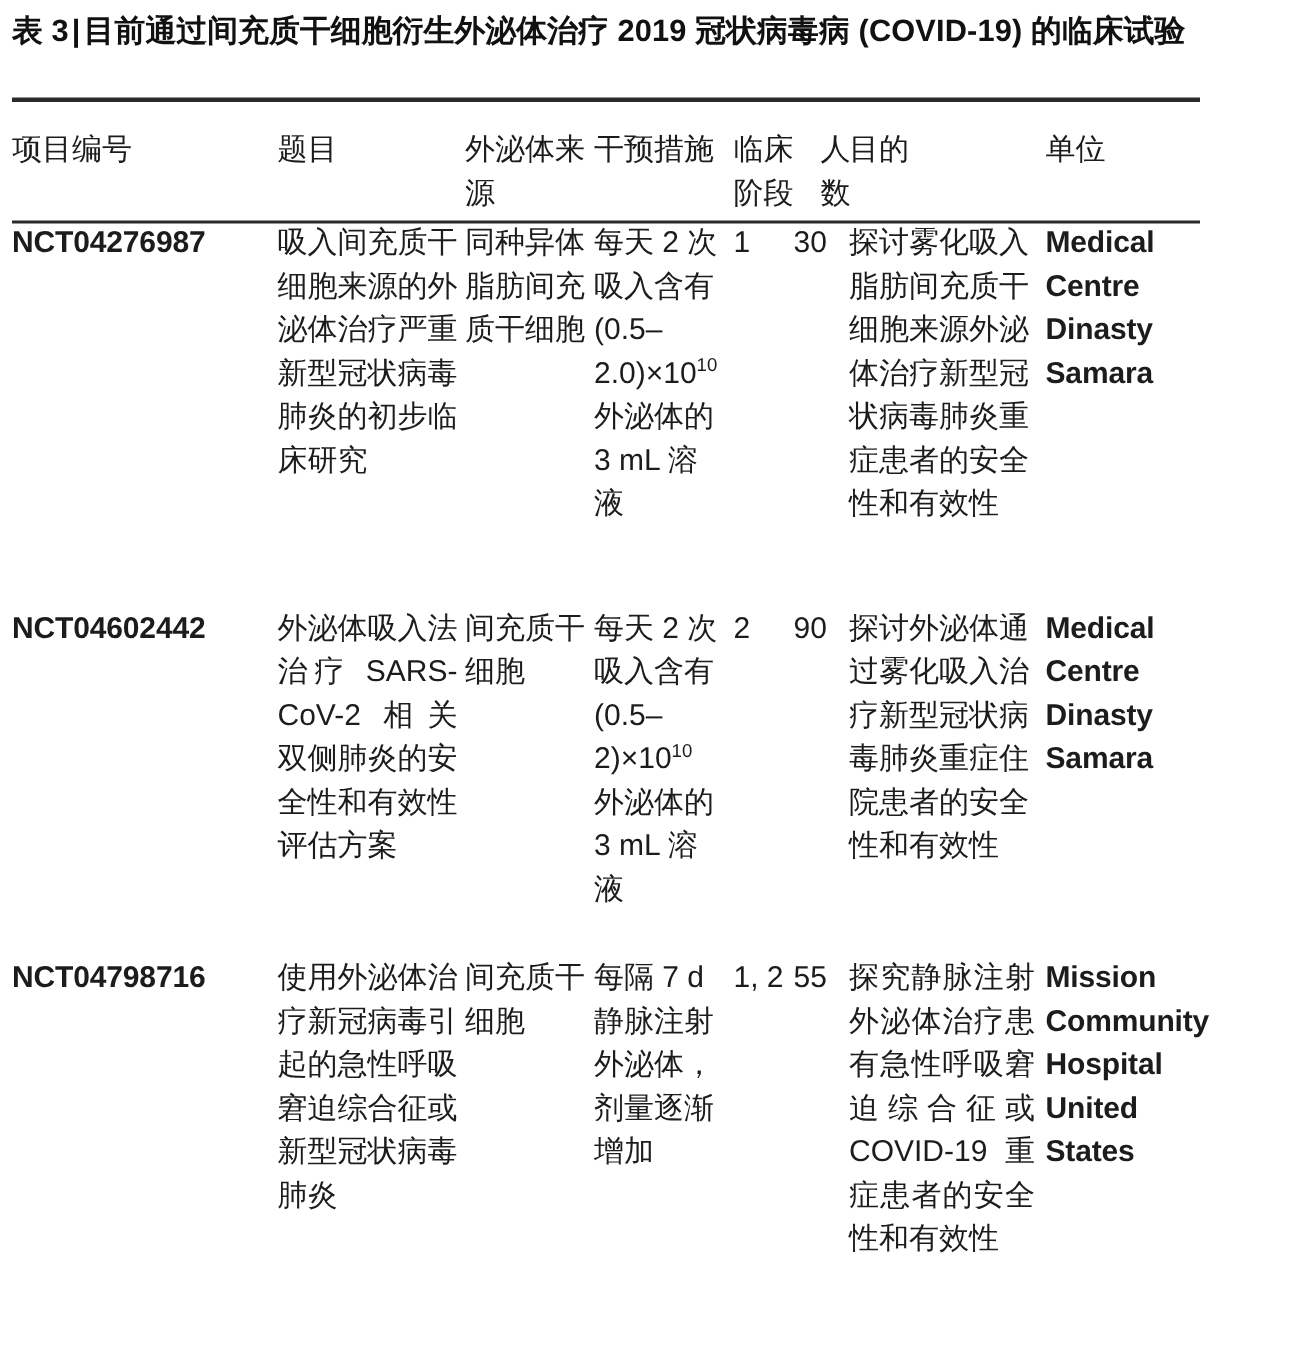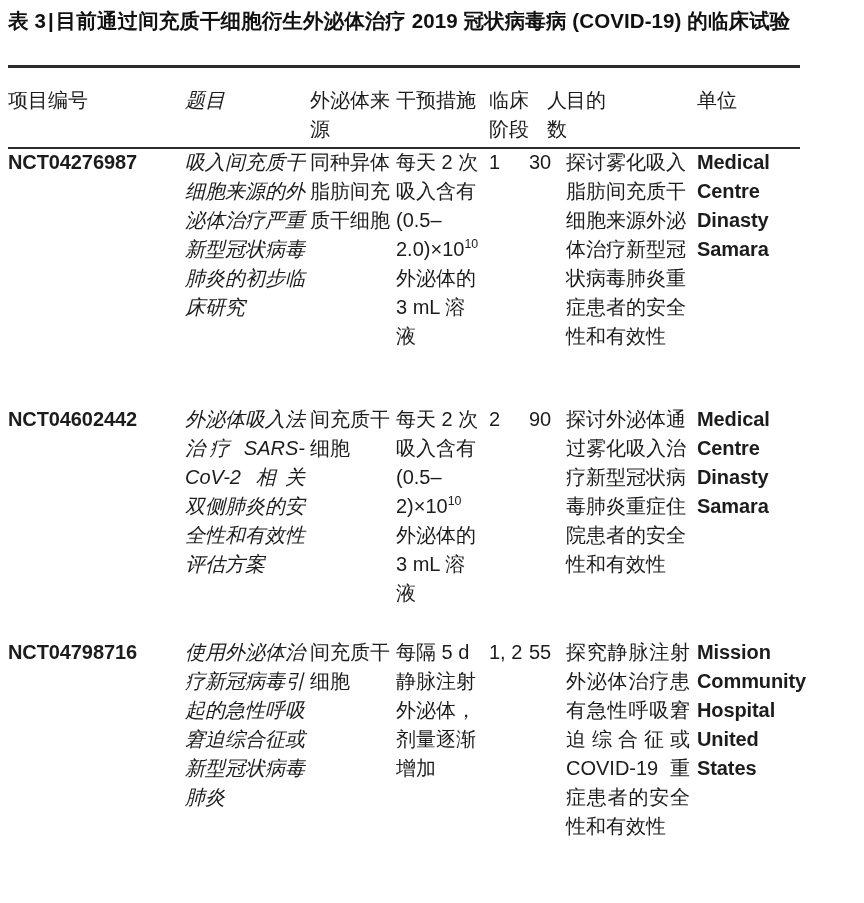--- a/index.html
+++ b/index.html
@@ -81,21 +81,21 @@
     top: 0;
     font-size: 20px;
     line-height: 29px;
     color: #1c1c1c;
     white-space: pre-wrap;
     word-break: break-word;
   }
 
   
   .c-id      { left: 8px;   width: 172px; }
-  .c-title   { left: 185px; width: 120px; font-style: italic; }
+  .c-title   { left: 185px; width: 120px; }
   .c-source  { left: 310px; width: 82px;  }
   .c-interv  { left: 396px; width: 88px;  }
   .c-phase   { left: 489px; width: 40px;  }
   .c-count   { left: 529px; width: 32px;  text-align: left; }
   .c-purpose { left: 566px; width: 124px; }
   .c-unit    { left: 697px; width: 110px; }
 
   
   .thead .cell {
     font-size: 20px;
@@ -170,21 +170,21 @@
       <div class="cell c-phase">2</div>
       <div class="cell c-count">90</div>
       <div class="cell c-purpose">探讨外泌体通过雾化吸入治疗新型冠状病毒肺炎重症住院患者的安全性和有效性</div>
       <div class="cell c-unit latin">Medical Centre Dinasty Samara</div>
     </div>
 
     <div class="row row-3">
       <div class="cell c-id latin">NCT04798716</div>
       <div class="cell c-title">使用外泌体治疗新冠病毒引起的急性呼吸窘迫综合征或新型冠状病毒肺炎</div>
       <div class="cell c-source">间充质干细胞</div>
-      <div class="cell c-interv">每隔 5 d 静脉注射外泌体，剂量逐渐增加</div>
+      <div class="cell c-interv">每隔 7 d 静脉注射外泌体，剂量逐渐增加</div>
       <div class="cell c-phase">1, 2</div>
       <div class="cell c-count">55</div>
       <div class="cell c-purpose justify">探究静脉注射外泌体治疗患有急性呼吸窘迫综合征或 COVID-19 重症患者的安全性和有效性</div>
       <div class="cell c-unit latin">Mission Community Hospital United States</div>
     </div>
 
   </div>
 </div>
 
 </body></html>

